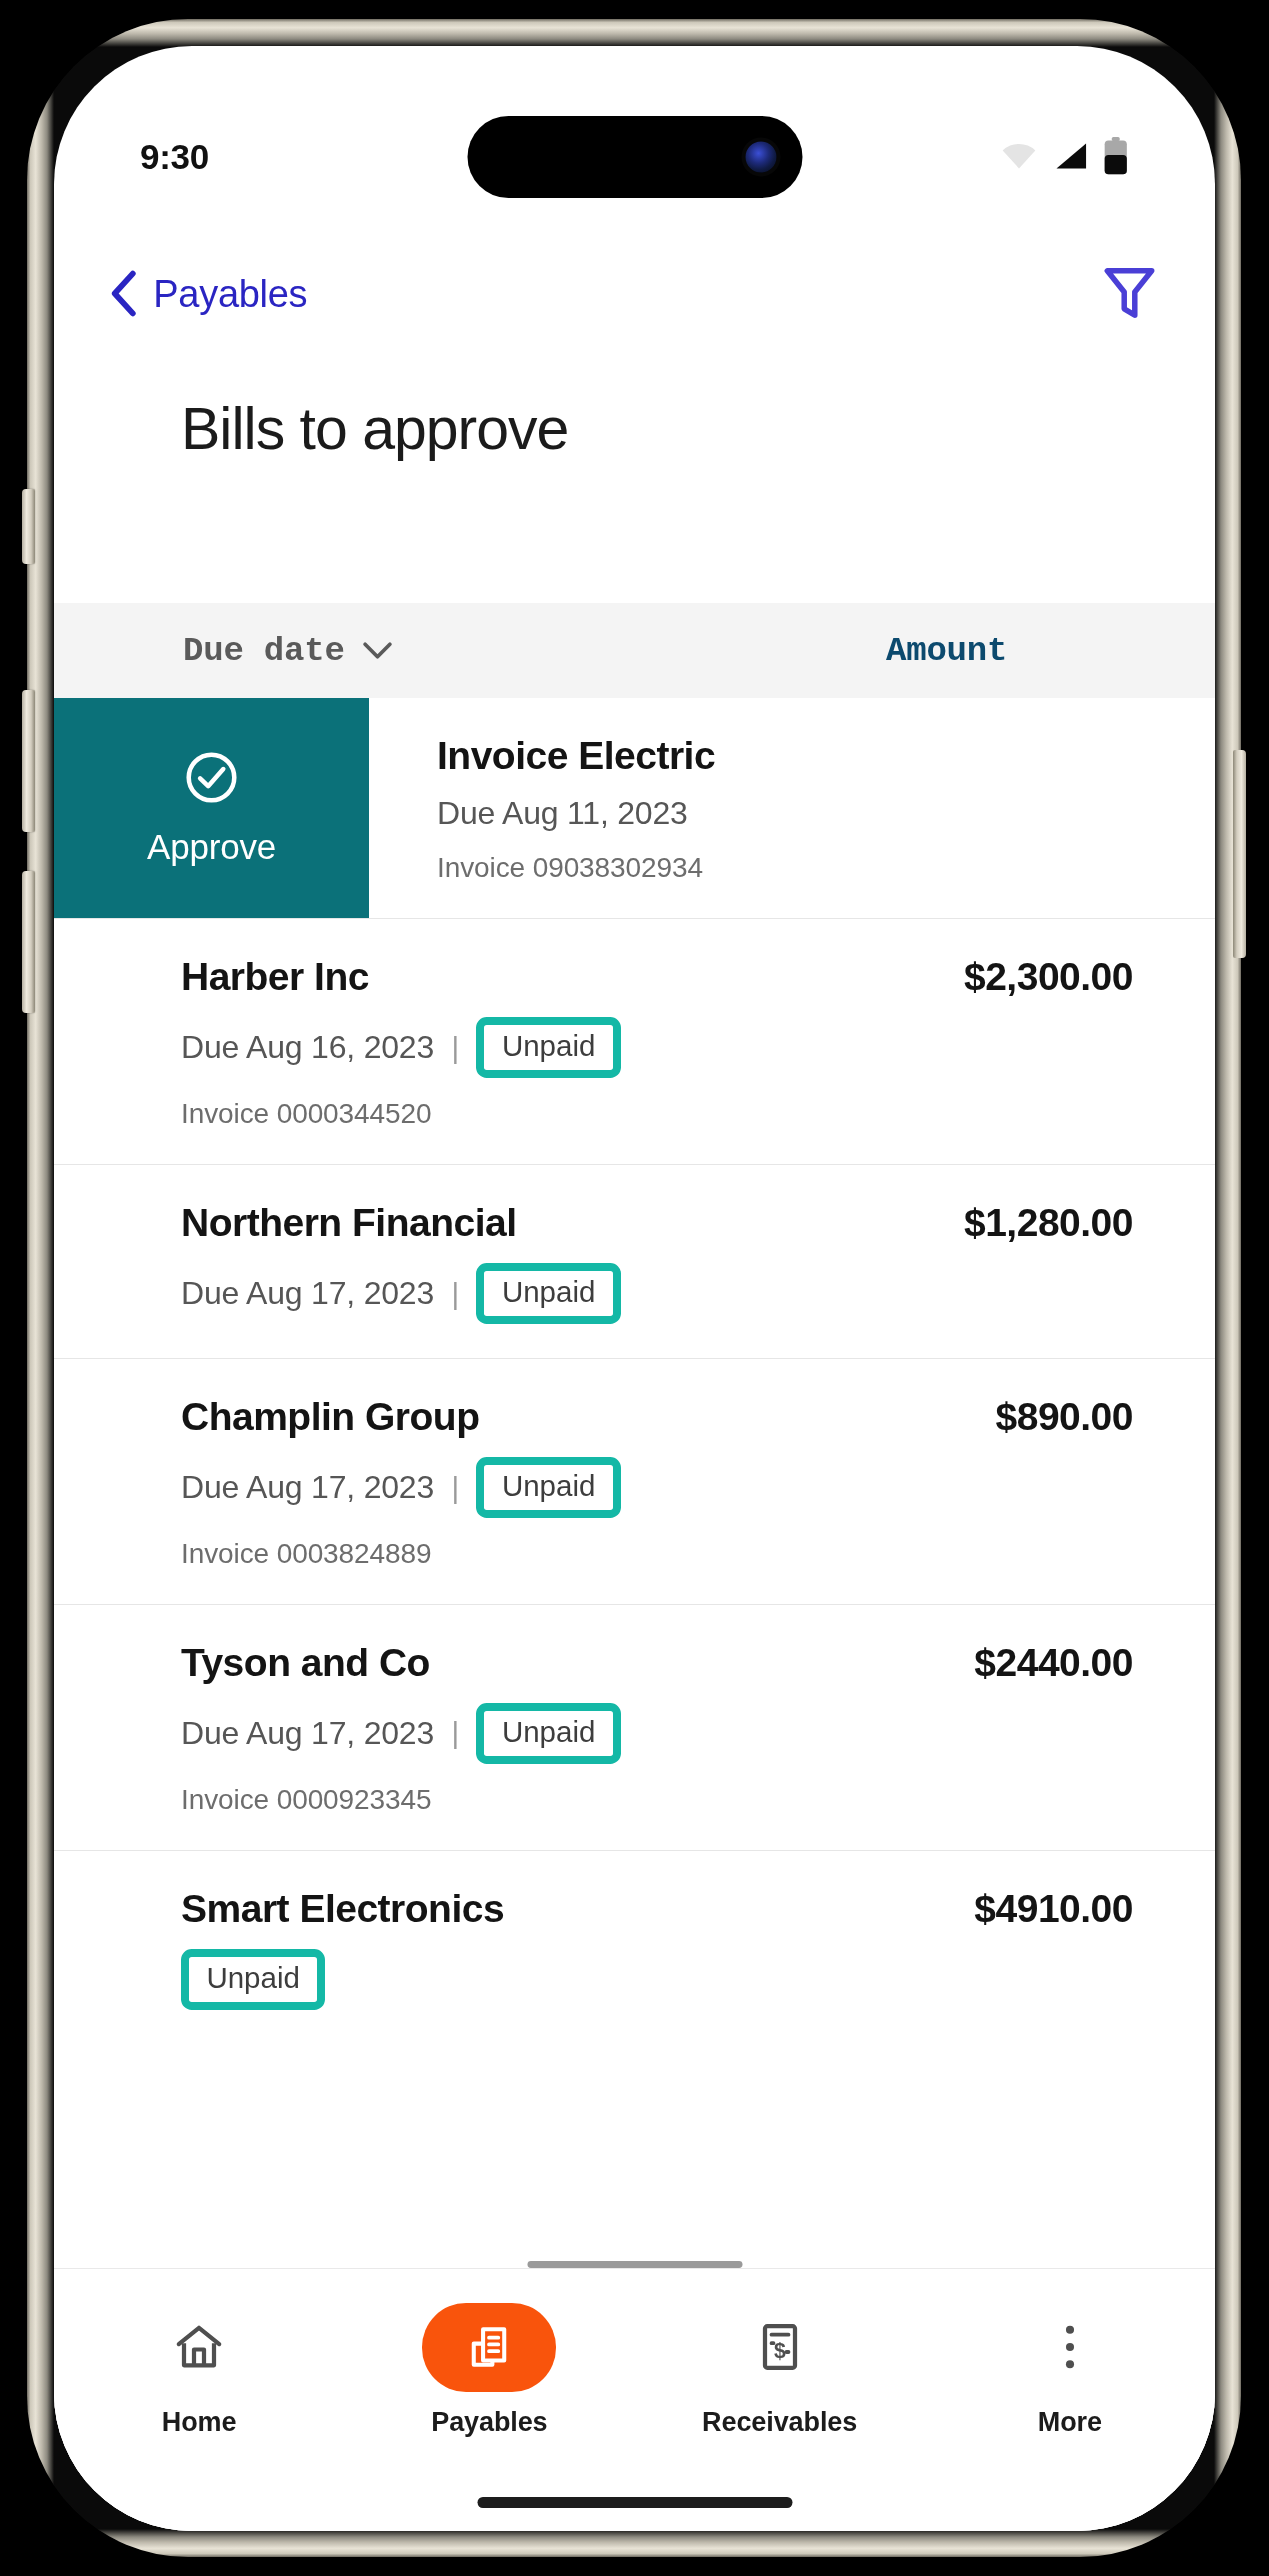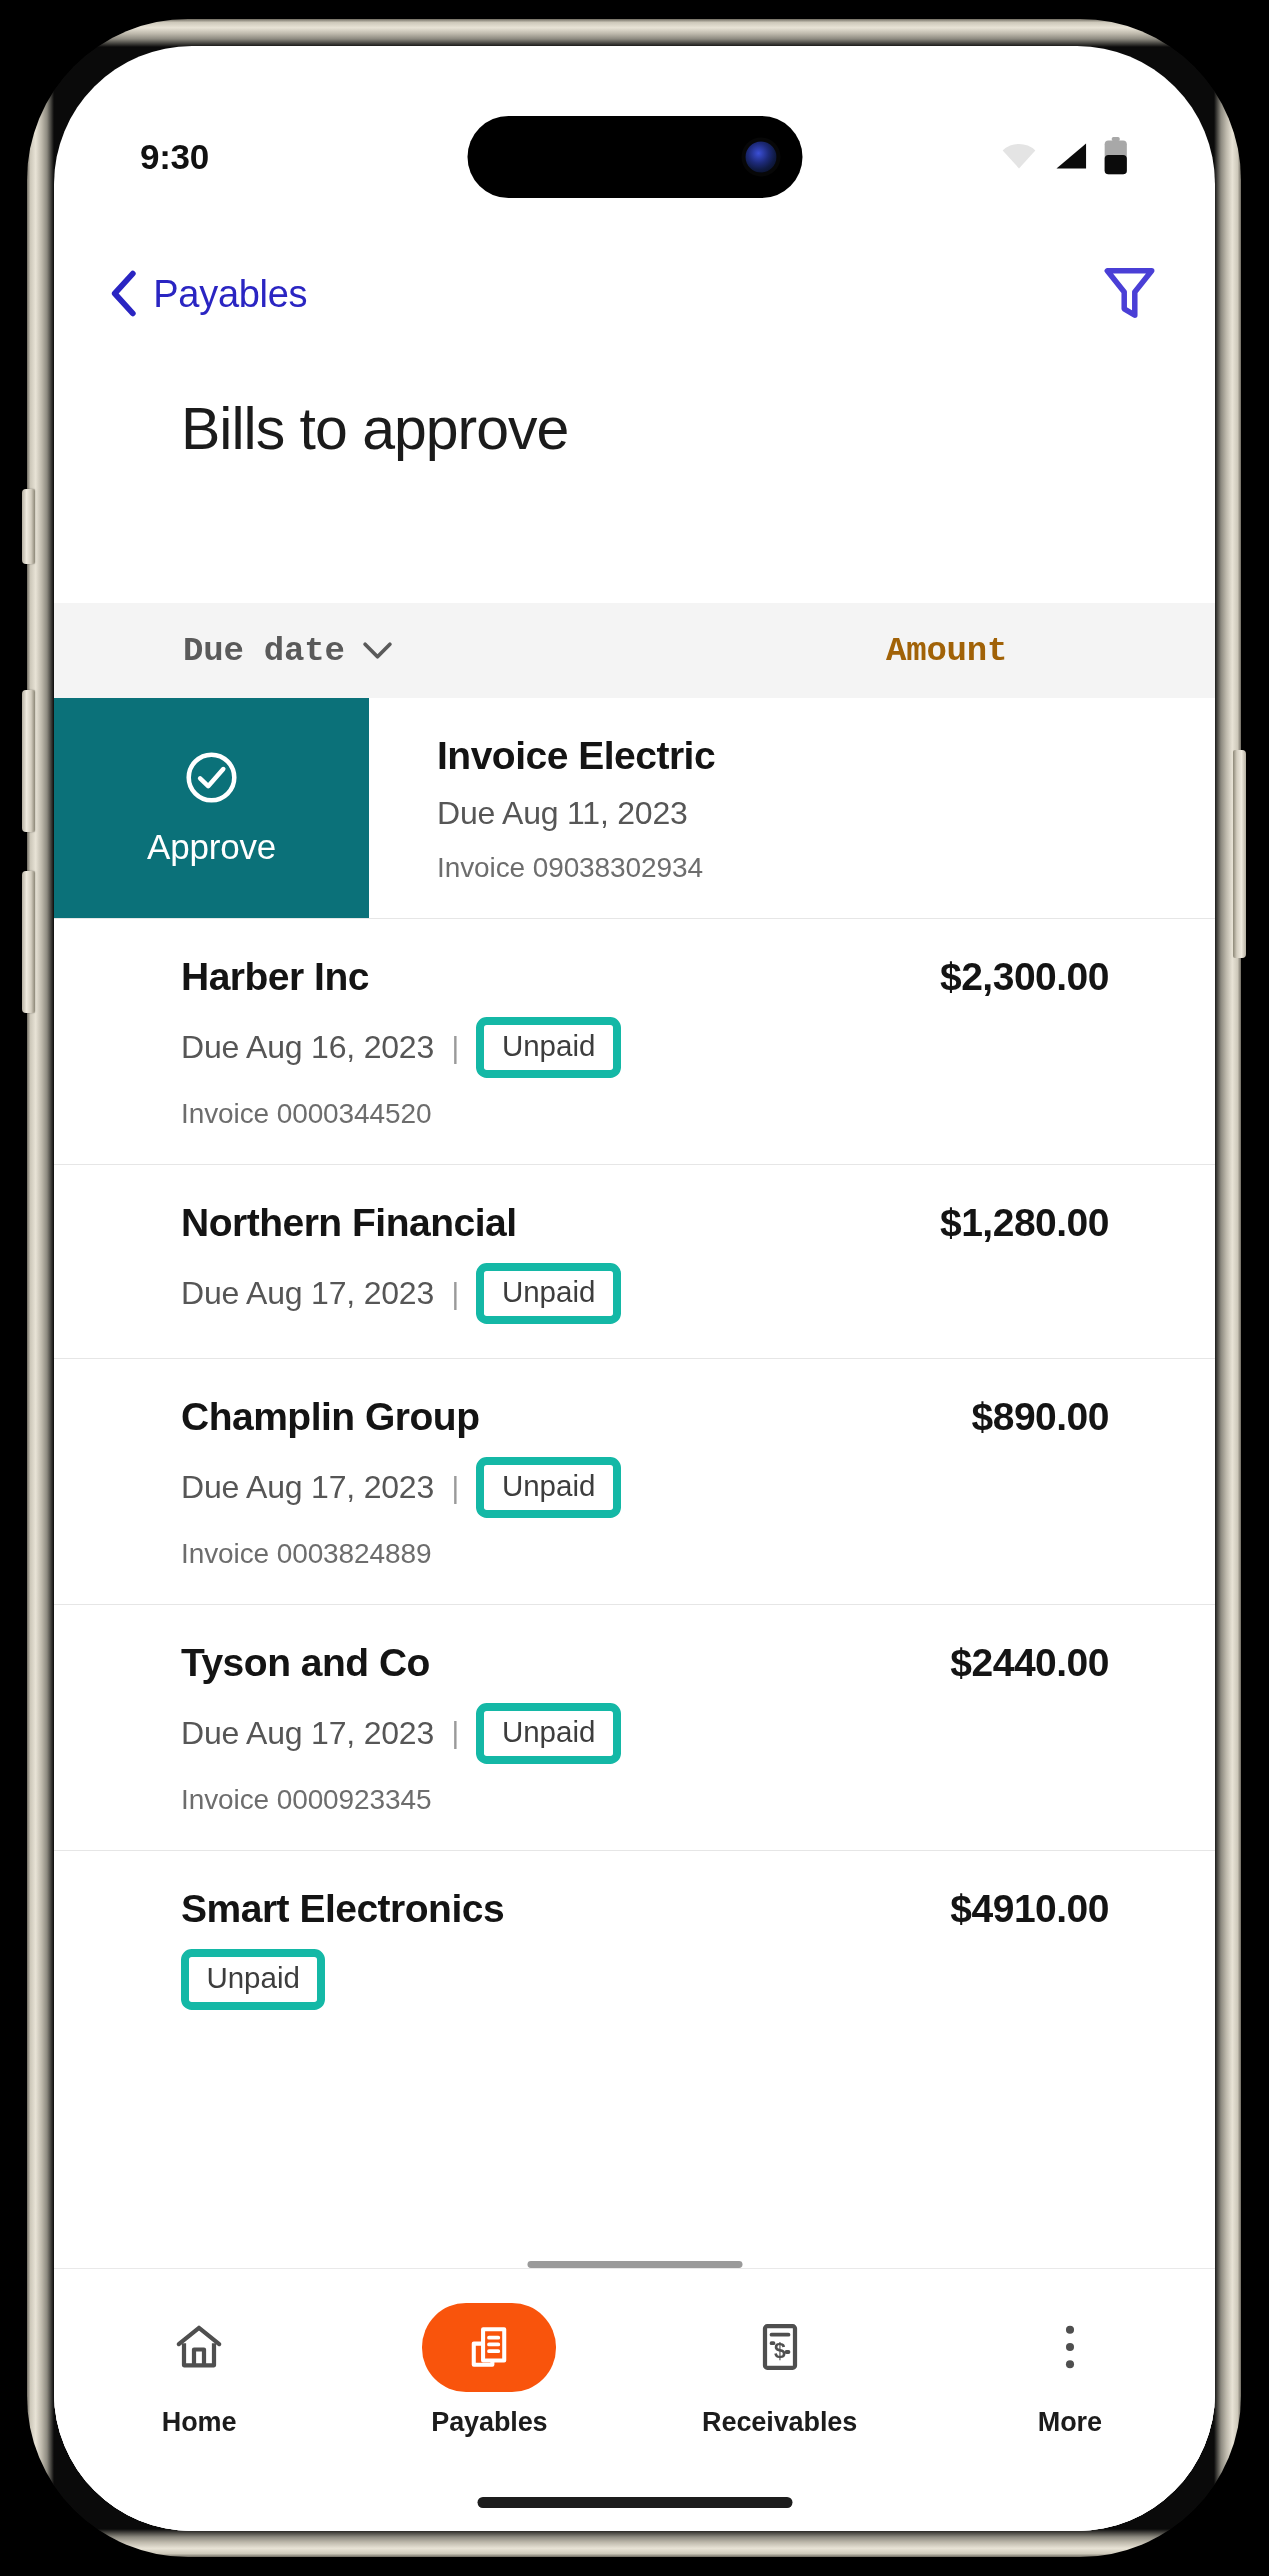--- a/index.html
+++ b/index.html
@@ -112,32 +112,32 @@
     position:absolute; left:0; right:0; top:557px; height:95px;
     background:#f4f4f4;
     display:flex; align-items:center;font-family:Liberation Mono, monospace;
   }
   .th-due{
     position:absolute; left:129px; display:flex; align-items:center; gap:17.4px;
     font-size:34px; font-weight:700; color:#5a5a5a; letter-spacing:-0.2px;
   }
   .th-amount{
     position:absolute; left:832px;
-    font-size:34px; font-weight:700; color:#a16207; letter-spacing:-0.2px;
+    font-size:34px; font-weight:700; color:#0c4a6e; letter-spacing:-0.2px;
   }
 
   
   .list{
     position:absolute; left:0; right:0; top:652px; bottom:0;
     background:#fff; overflow:hidden;
   }
   .row{ position:relative; background:#fff; }
   .row + .row{ border-top:1.3px solid #e6e6e6; }
 
-  .row-inner{ position:relative; padding:36px 106px 34px 127px; }
+  .row-inner{ position:relative; padding:36px 82px 34px 127px; }
   .row-top{ display:flex; align-items:flex-start; justify-content:space-between; }
   .vendor{ font-size:39px; font-weight:700; color:#141414; letter-spacing:-0.5px; white-space:nowrap; }
   .amount{ font-size:39px; font-weight:700; color:#141414; letter-spacing:-0.5px; white-space:nowrap; }
   .row-mid{ display:flex; align-items:center; gap:17.4px; margin-top:17.4px; }
   .due{ font-size:32px; color:#565656; font-weight:400; letter-spacing:-0.2px; white-space:nowrap; }
   .sep{ font-size:29.5px; color:#9a9a9a; }
   .pill{
     border:8px solid #14b8a6; border-radius:10.7px;
     padding:6.7px 17.4px 9.4px; font-size:29.5px; color:#3d3d3d;
     line-height:1; white-space:nowrap;

